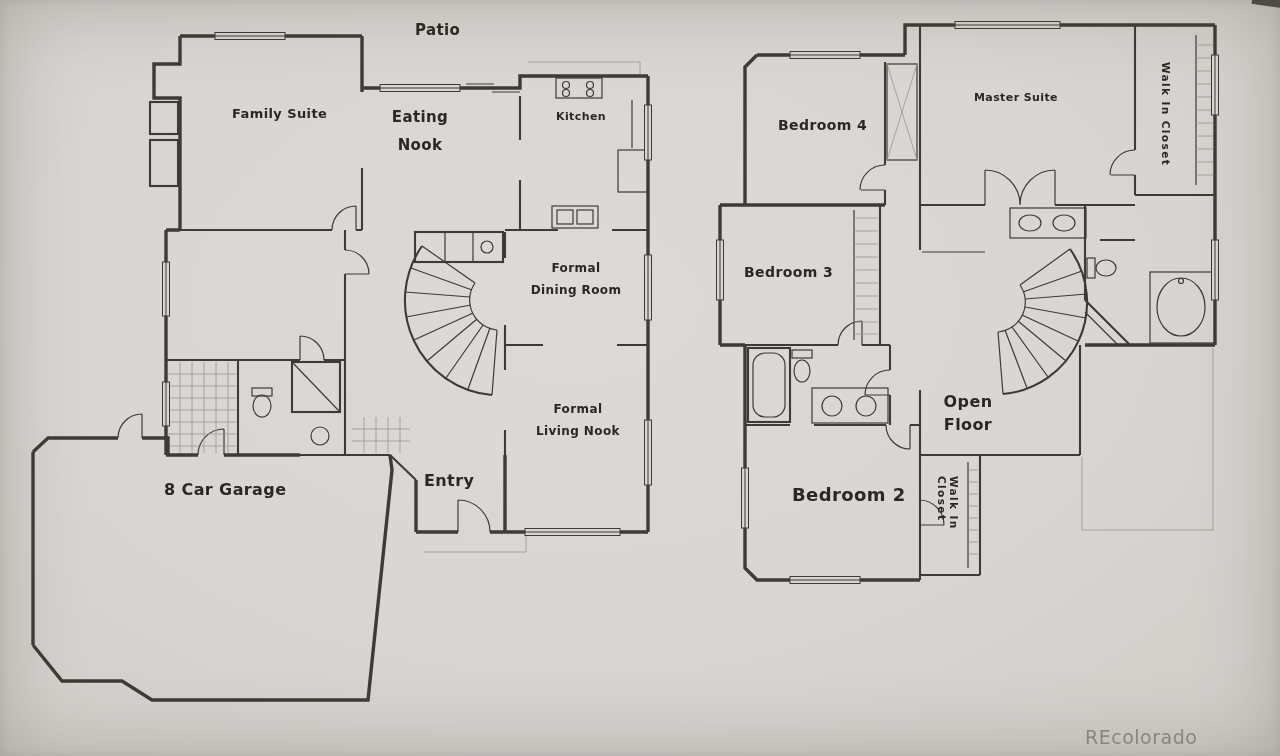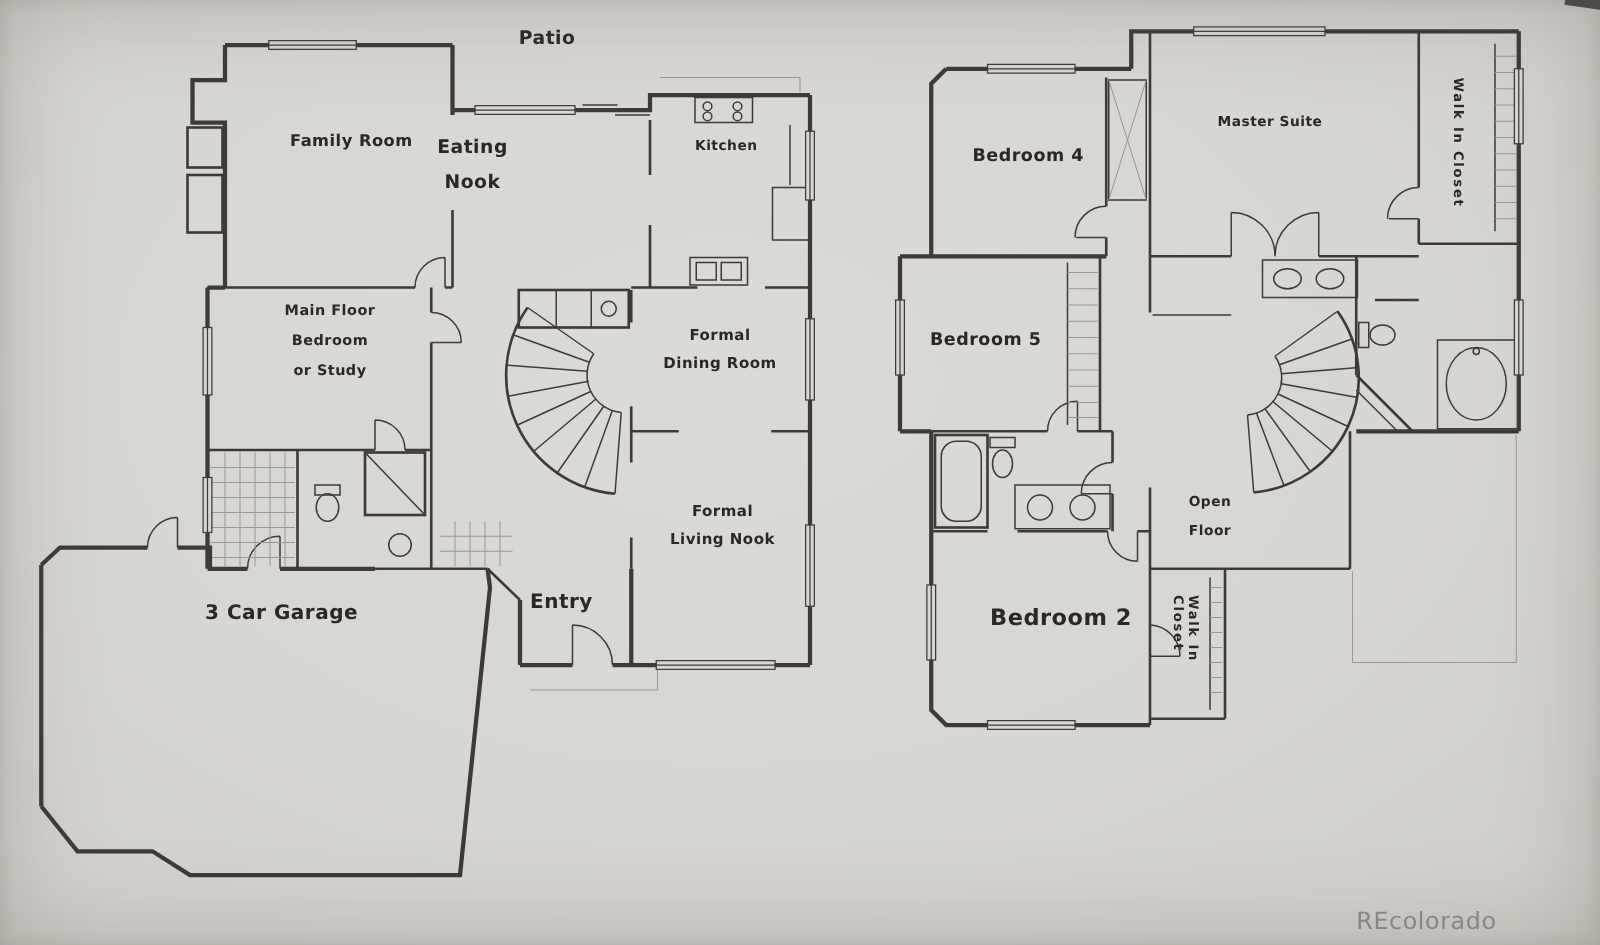--- a/index.html
+++ b/index.html
@@ -255,57 +255,53 @@
         </g>
       <g class="win">
           <rect x="741.5" y="468" width="7" height="60"></rect>
           <path d="M745,468 V528"></path>
         </g>
     </g>
   </svg>
 
   <div class="label" style="left:415px;top:21px;font-size:15px">Patio</div>
 
-  <div class="label" style="left:232px;top:106px;font-size:13px">Family Room</div>
-
-  <div class="label center" style="left:342px;top:103px;width:72px;font-size:15px;line-height:28px">
+  <div class="label" style="left:232px;top:106px;font-size:13px">Family Suite</div>
+
+  <div class="label center" style="left:384px;top:103px;width:72px;font-size:15px;line-height:28px">
     <div>Eating</div>
     <div>Nook</div>
   </div>
 
   <div class="label" style="left:556px;top:110px;font-size:11px">Kitchen</div>
 
-  <div class="label center" style="left:196px;top:236px;width:136px;font-size:11.5px;line-height:24px">
-    <div>Main Floor Bedroom</div>
-    <div>or Study</div>
-  </div>
 
   <div class="label center" style="left:528px;top:257px;width:96px;font-size:12px;line-height:22px">
     <div>Formal</div>
     <div>Dining Room</div>
   </div>
 
   <div class="label center" style="left:528px;top:398px;width:100px;font-size:12px;line-height:22px">
     <div>Formal</div>
     <div>Living Nook</div>
   </div>
 
   <div class="label" style="left:424px;top:471px;font-size:16px">Entry</div>
 
-  <div class="label" style="left:164px;top:480px;font-size:16px">3 Car Garage</div>
+  <div class="label" style="left:164px;top:480px;font-size:16px">8 Car Garage</div>
 
   <div class="label" style="left:778px;top:117px;font-size:14px">Bedroom 4</div>
 
   <div class="label" style="left:974px;top:91px;font-size:11px">Master Suite</div>
 
   <div class="vlabel" style="left:1160px;top:62px;height:124px">Walk In Closet</div>
 
-  <div class="label" style="left:744px;top:264px;font-size:14px">Bedroom 5</div>
-
-  <div class="label center" style="left:934px;top:390px;width:68px;font-size:11px;line-height:23px">
+  <div class="label" style="left:744px;top:264px;font-size:14px">Bedroom 3</div>
+
+  <div class="label center" style="left:934px;top:390px;width:68px;font-size:16px;line-height:23px">
     <div>Open</div>
     <div>Floor</div>
   </div>
 
   <div class="label" style="left:792px;top:484px;font-size:18px">Bedroom 2</div>
 
   <div class="vlabel" style="left:936px;top:476px;height:104px">Walk In Closet</div>
 
   <div class="watermark">REcolorado</div>
 

